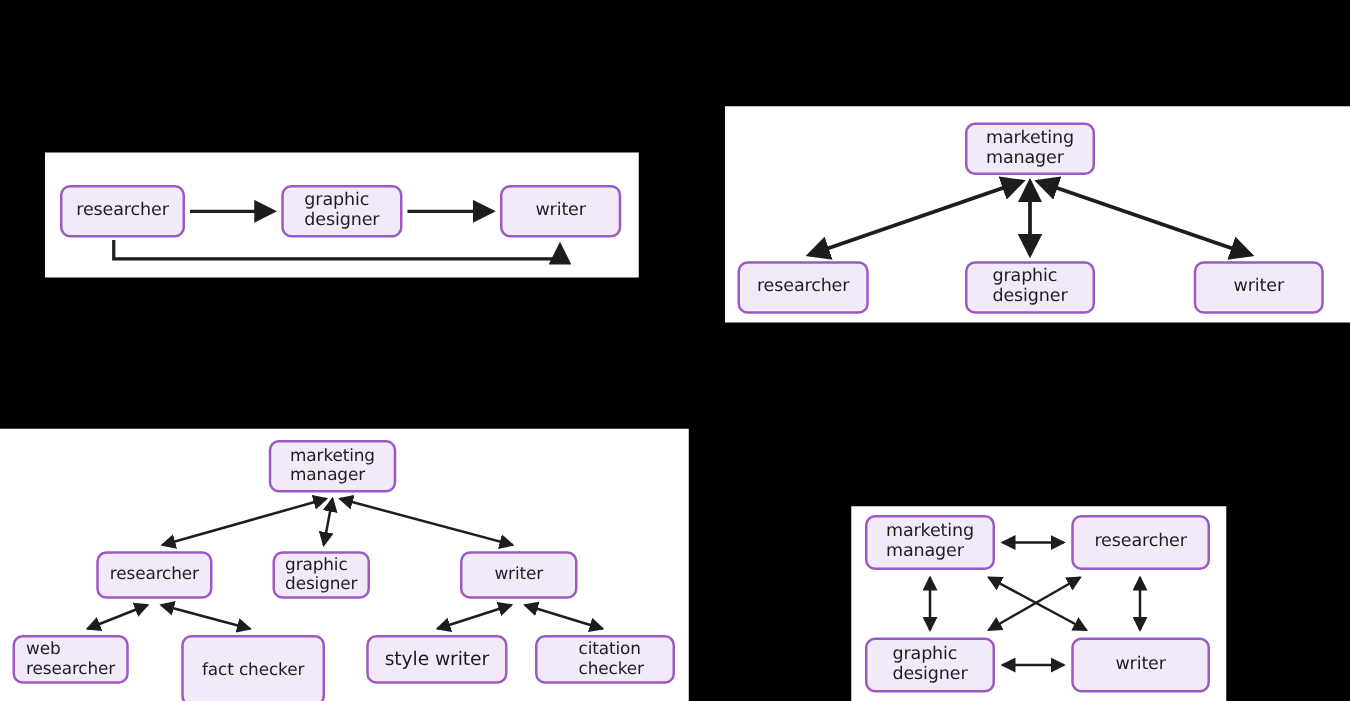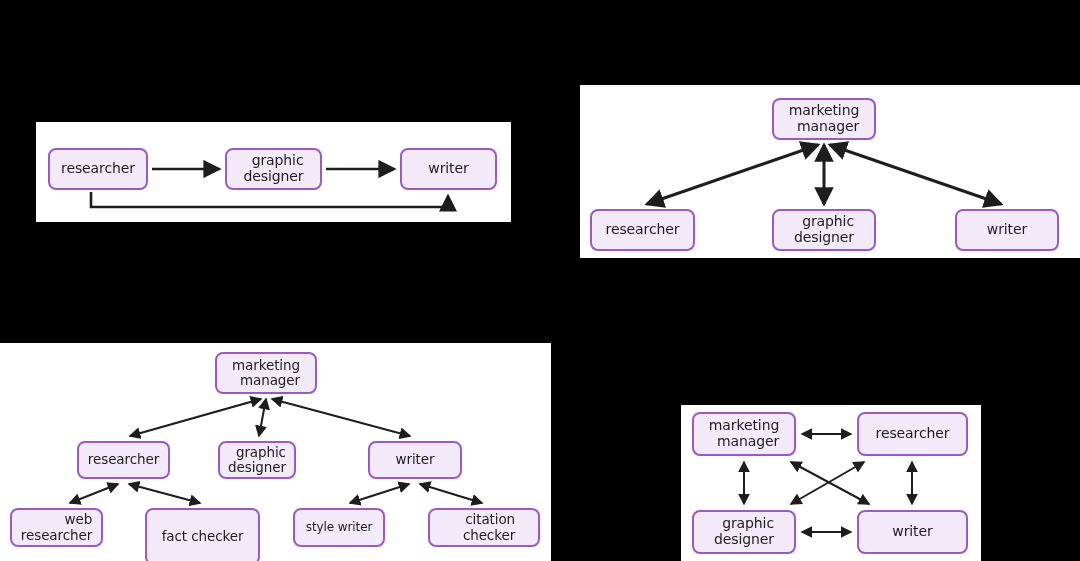--- a/index.html
+++ b/index.html
@@ -28,21 +28,21 @@
   }
   .node {
     position: absolute;
     box-sizing: border-box;
     background: #f2e9f9;
     border: 2px solid #9b59c4;
     border-radius: 8px;
     display: flex;
     align-items: center;
     justify-content: center;
-    text-align: right;
+    text-align: left;
     color: #1d1d1d;
     line-height: 1.12;
     white-space: pre-line;
     letter-spacing: -0.1px;
     z-index: 2;
   }
   
   #panel-sequential { left: 36px; top: 122px; width: 475px; height: 100px; }
   #p1-researcher { left: 12px; top: 26px; width: 100px; height: 42px; font-size: 14px; }
   #p1-graphic    { left: 189px; top: 26px; width: 97px;  height: 42px; font-size: 14px; }
@@ -56,21 +56,21 @@
   #p2-writer   { left: 375px; top: 124px; width: 104px; height: 42px; font-size: 14px; }
 
   
   #panel-nested { left: 0px; top: 343px; width: 551px; height: 218px; }
   #p3-manager   { left: 215px; top: 9px;   width: 102px; height: 42px; font-size: 13.5px; }
   #p3-research  { left: 77px;  top: 98px;  width: 93px;  height: 38px; font-size: 13.5px; }
   #p3-graphic   { left: 218px; top: 98px;  width: 78px;  height: 38px; font-size: 13.5px; }
   #p3-writer    { left: 368px; top: 98px;  width: 94px;  height: 38px; font-size: 13.5px; }
   #p3-web       { left: 10px;  top: 165px; width: 93px; height: 39px; font-size: 13.5px; }
   #p3-fact      { left: 145px; top: 165px; width: 115px; height: 57px; font-size: 13.5px; }
-  #p3-style     { left: 293px; top: 165px; width: 92px; height: 39px; font-size: 12px; }
+  #p3-style     { left: 293px; top: 165px; width: 113px; height: 39px; font-size: 15px; }
   #p3-citation  { left: 428px; top: 165px; width: 112px; height: 39px; font-size: 13.5px; padding-left: 10px; }
 
   
   #panel-mesh { left: 681px; top: 405px; width: 300px; height: 156px; }
   #p4-manager  { left: 11px;  top: 7px;   width: 104px; height: 44px; font-size: 14px; }
   #p4-research { left: 176px; top: 7px;   width: 111px; height: 44px; font-size: 14px; }
   #p4-graphic  { left: 11px;  top: 105px; width: 104px; height: 44px; font-size: 14px; }
   #p4-writer   { left: 176px; top: 105px; width: 111px; height: 44px; font-size: 14px; }
 </style>
 </head>

